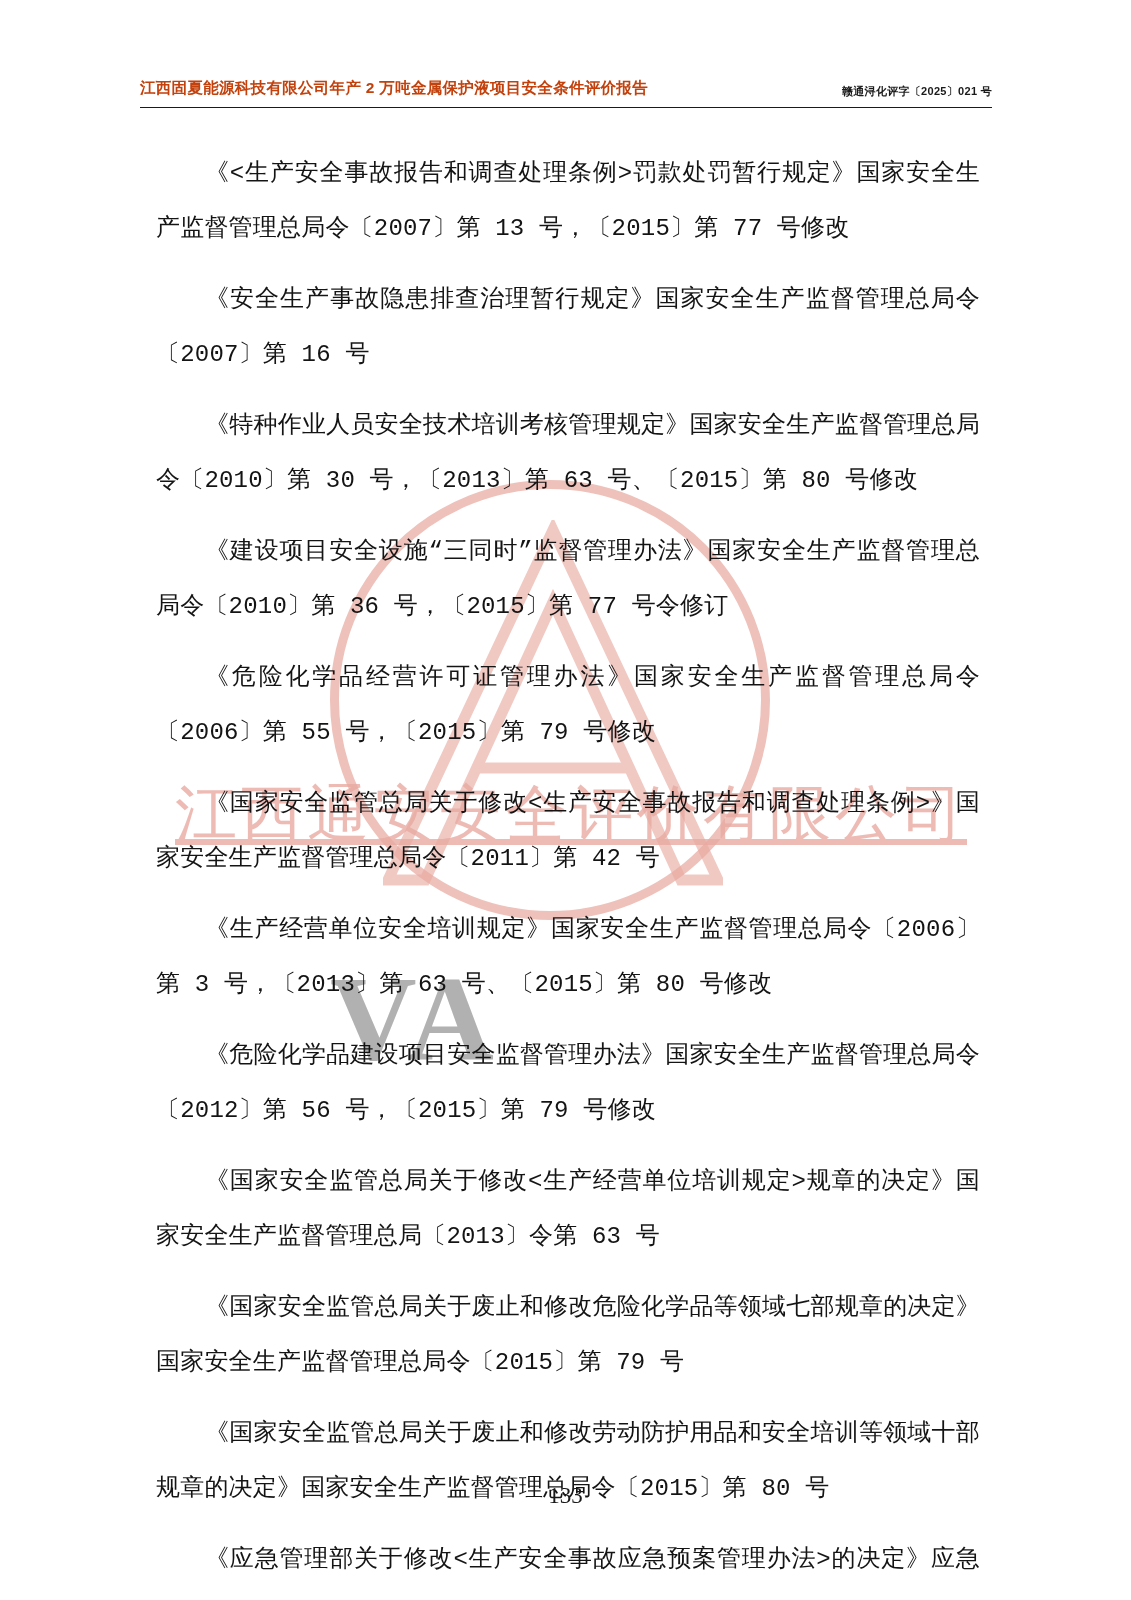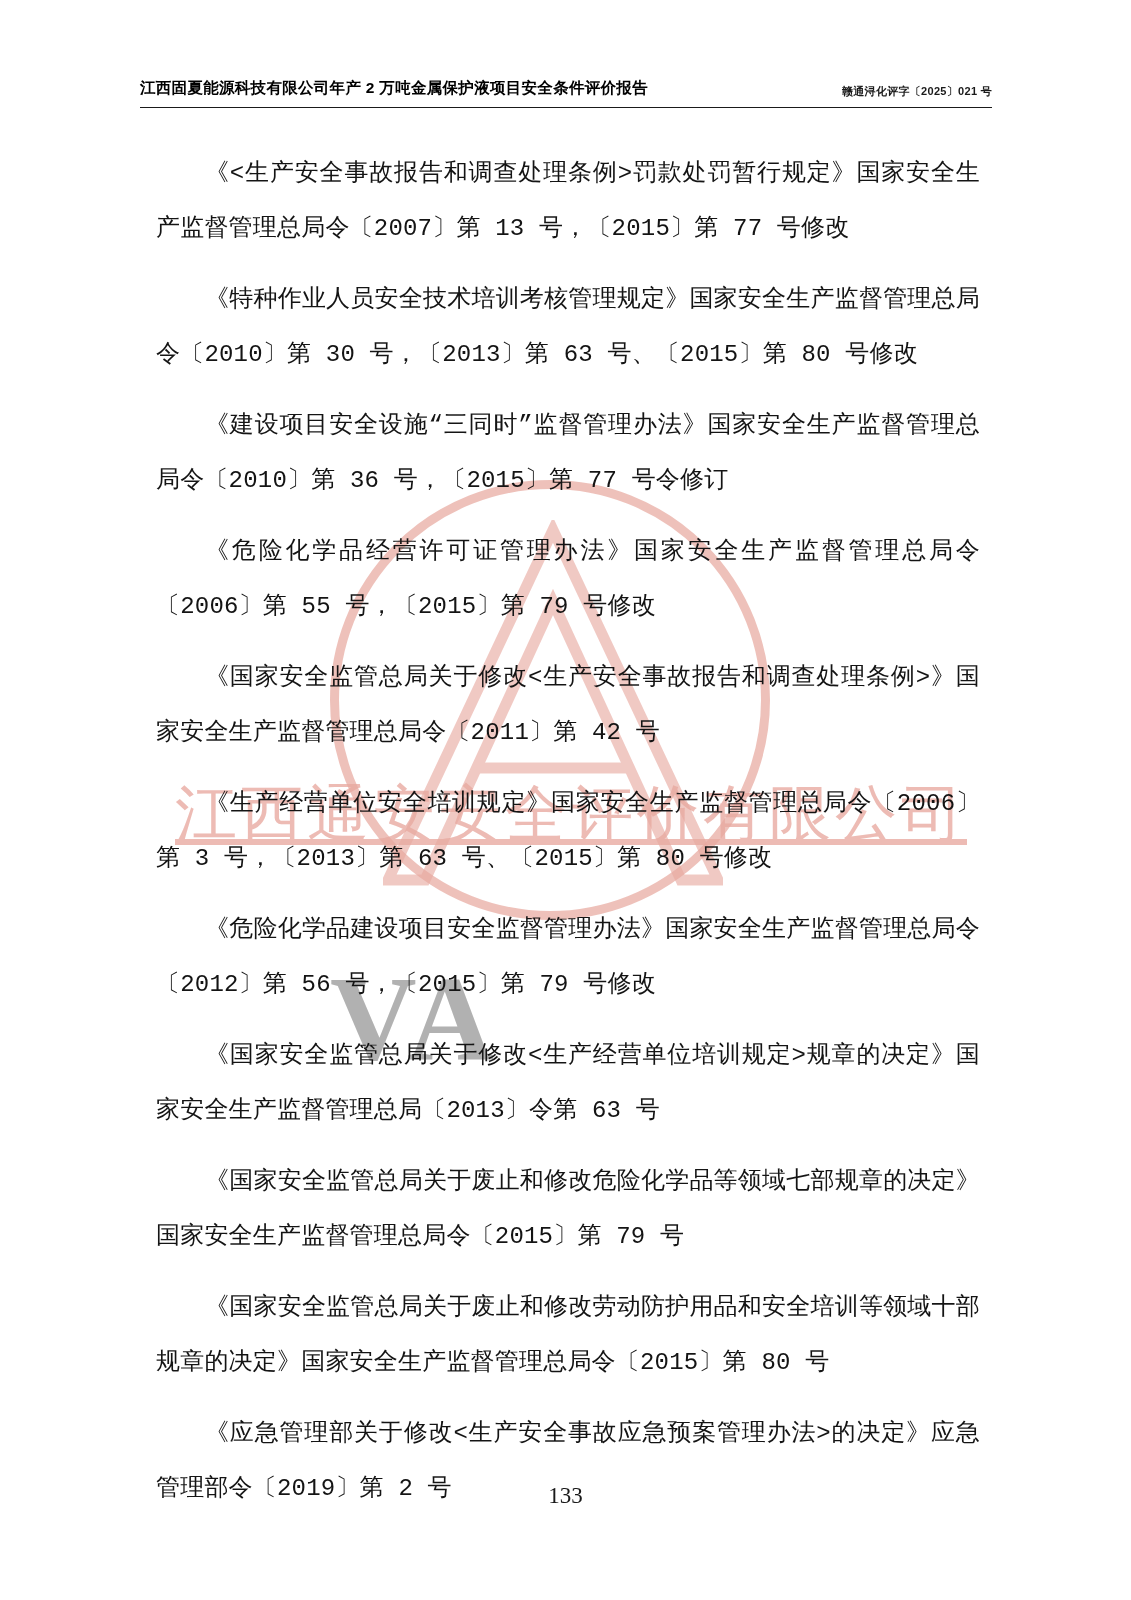--- a/index.html
+++ b/index.html
@@ -87,21 +87,21 @@
     width: 852px;
     display: flex;
     justify-content: space-between;
     align-items: flex-end;
     z-index: 10;
   }
   .header-left {
     font-family: "Liberation Sans", sans-serif;
     font-size: 15.5px;
     font-weight: bold;
-    color: #000000;
+    color: #c2410c;
     letter-spacing: 0.3px;
   }
   .header-right {
     font-family: "Liberation Sans", sans-serif;
     font-size: 11px;
     font-weight: bold;
     color: #1a1a1a;
     letter-spacing: 0.3px;
   }
   .header-rule {
@@ -162,20 +162,21 @@
   </div>
 
   <div class="header">
     <div class="header-left">江西固夏能源科技有限公司年产 2 万吨金属保护液项目安全条件评价报告</div>
     <div class="header-right">赣通浔化评字〔2025〕021 号</div>
   </div>
   <div class="header-rule"></div>
 
   <div class="content">
     <p class="para">《&lt;生产安全事故报告和调查处理条例&gt;罚款处罚暂行规定》国家安全生产监督管理总局令〔2007〕第 13 号，〔2015〕第 77 号修改</p>
+    <p class="para">《安全生产事故隐患排查治理暂行规定》国家安全生产监督管理总局令〔2007〕第 16 号</p>
     <p class="para">《特种作业人员安全技术培训考核管理规定》国家安全生产监督管理总局令〔2010〕第 30 号，〔2013〕第 63 号、〔2015〕第 80 号修改</p>
     <p class="para">《建设项目安全设施“三同时”监督管理办法》国家安全生产监督管理总局令〔2010〕第 36 号，〔2015〕第 77 号令修订</p>
     <p class="para">《危险化学品经营许可证管理办法》国家安全生产监督管理总局令〔2006〕第 55 号，〔2015〕第 79 号修改</p>
     <p class="para">《国家安全监管总局关于修改&lt;生产安全事故报告和调查处理条例&gt;》国家安全生产监督管理总局令〔2011〕第 42 号</p>
     <p class="para">《生产经营单位安全培训规定》国家安全生产监督管理总局令〔2006〕第 3 号，〔2013〕第 63 号、〔2015〕第 80 号修改</p>
     <p class="para">《危险化学品建设项目安全监督管理办法》国家安全生产监督管理总局令〔2012〕第 56 号，〔2015〕第 79 号修改</p>
     <p class="para">《国家安全监管总局关于修改&lt;生产经营单位培训规定&gt;规章的决定》国家安全生产监督管理总局〔2013〕令第 63 号</p>
     <p class="para">《国家安全监管总局关于废止和修改危险化学品等领域七部规章的决定》国家安全生产监督管理总局令〔2015〕第 79 号</p>
     <p class="para">《国家安全监管总局关于废止和修改劳动防护用品和安全培训等领域十部规章的决定》国家安全生产监督管理总局令〔2015〕第 80 号</p>
     <p class="para">《应急管理部关于修改&lt;生产安全事故应急预案管理办法&gt;的决定》应急管理部令〔2019〕第 2 号</p>

